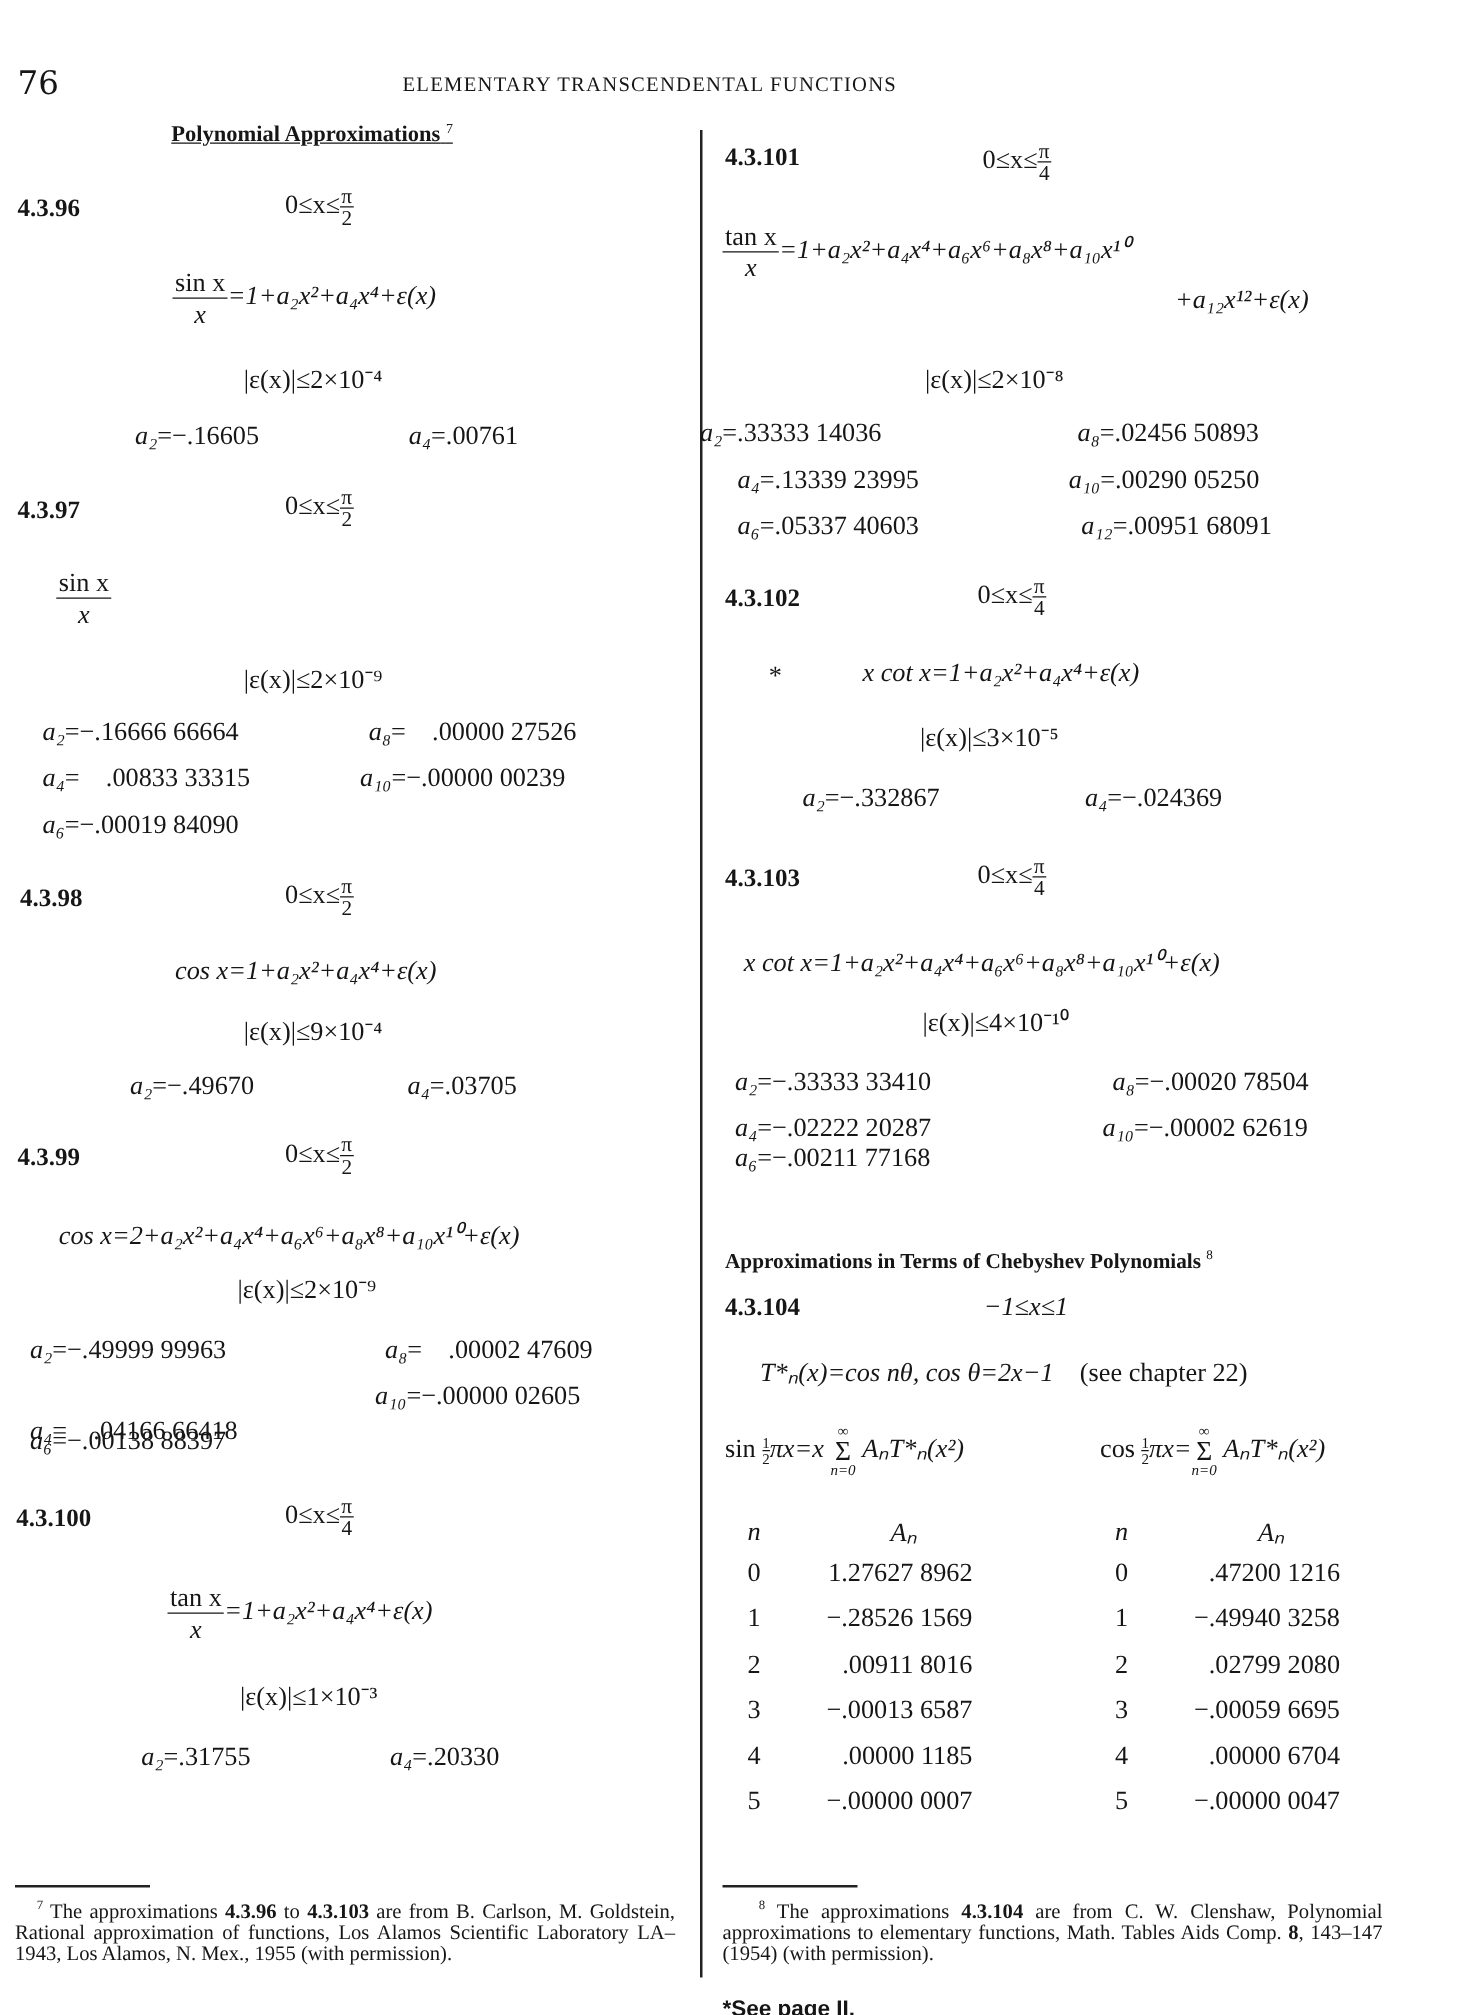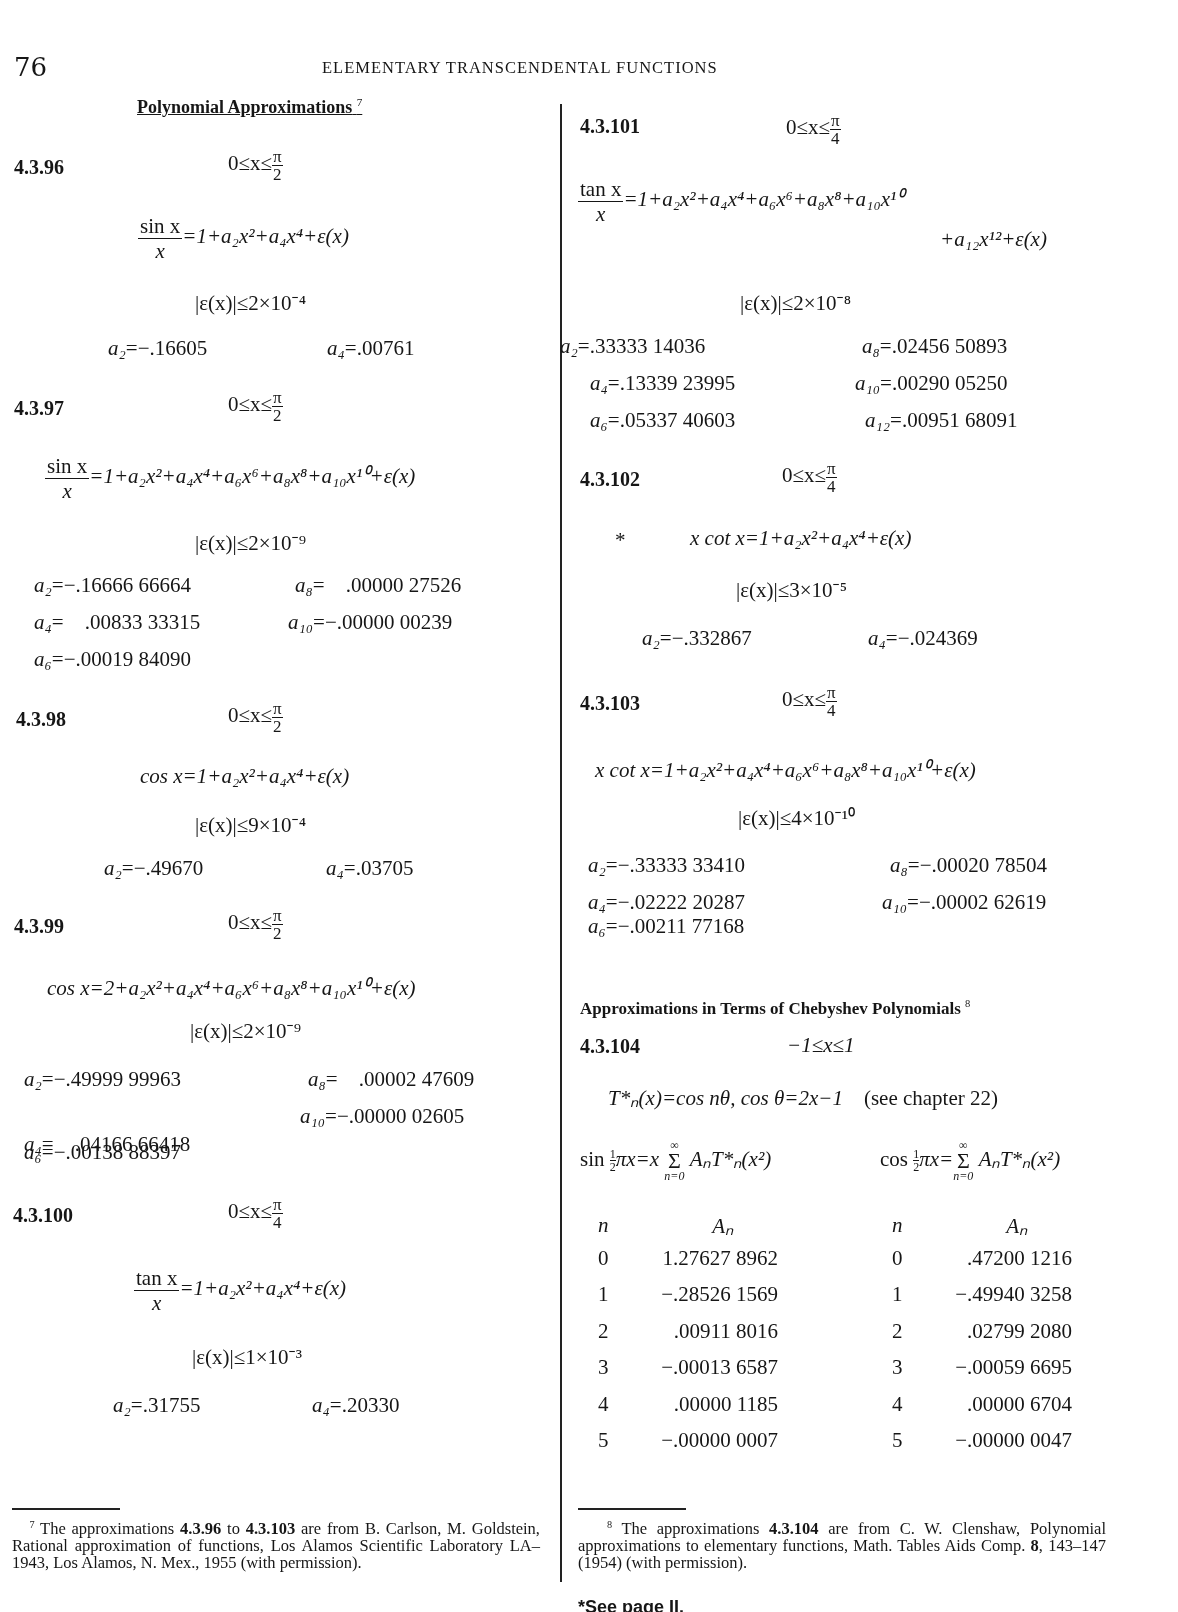--- a/index.html
+++ b/index.html
@@ -70,21 +70,21 @@
 <div class="abs math" style="left:228px; top:389px;">
   <span>0≤x≤</span><span class="smallfrac">
       <span class="num">π</span>
       <span class="den">2</span>
     </span>
 </div>
 <div class="abs math" style="left:45px; top:455px;">
   <span class="frac">
       <span class="num">sin x</span>
       <span class="den it">x</span>
-    </span><span class="it">=1+a₂x²+a₄x⁴+a₆x⁶+a₈x⁸+a₁₀x¹⁰+ε(x)</span>
+    </span>
 </div>
 <div class="abs math" style="left:195px; top:528px;">|ε(x)|≤2×10⁻⁹</div>
 <div class="abs coef" style="left:34px; top:573px;"><i>a₂</i><span>=−.16666 66664</span></div>
 <div class="abs coef" style="left:34px; top:610px; white-space:pre;"><i>a₄</i><span>=    .00833 33315</span></div>
 <div class="abs coef" style="left:34px; top:647px;"><i>a₆</i><span>=−.00019 84090</span></div>
 <div class="abs coef" style="left:295px; top:573px; white-space:pre;"><i>a₈</i><span>=    .00000 27526</span></div>
 <div class="abs coef" style="left:288px; top:610px;"><i>a₁₀</i><span>=−.00000 00239</span></div>
 
 <div class="abs eqno" style="left:16px; top:708px;">4.3.98</div>
 <div class="abs math" style="left:228px; top:700px;">

